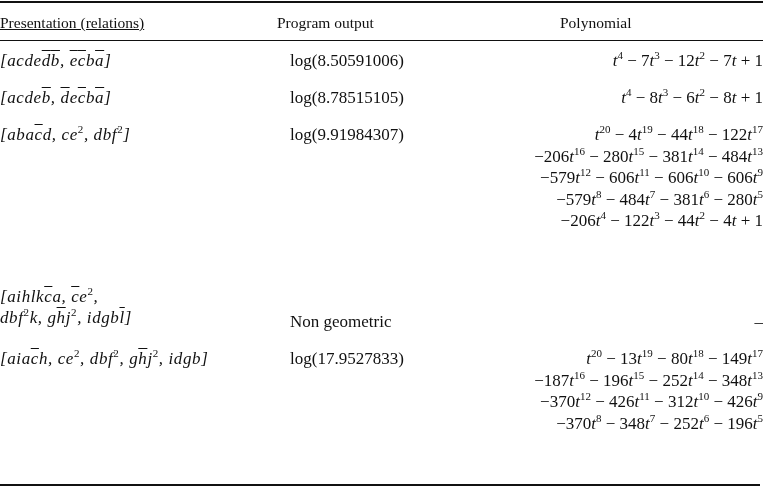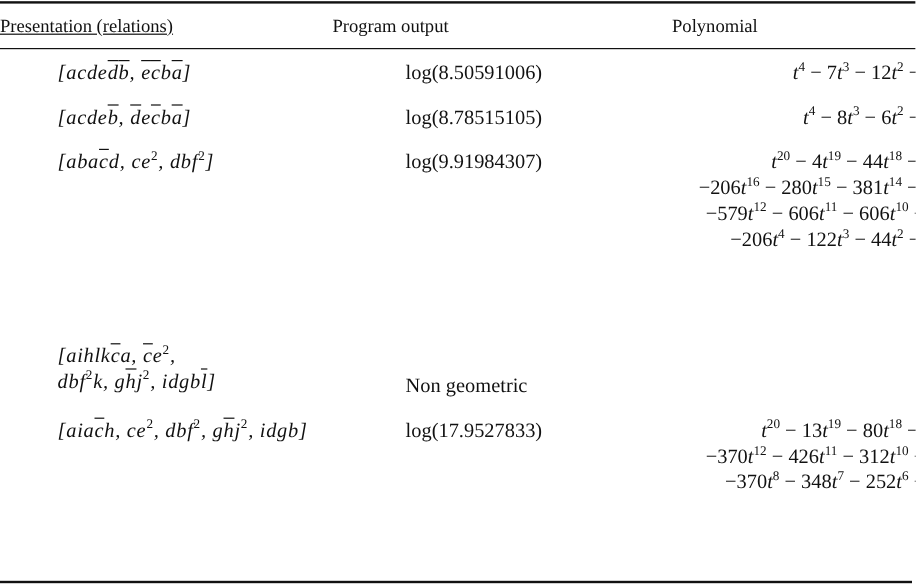--- a/index.html
+++ b/index.html
@@ -33,21 +33,20 @@
     }
     .hdr-pres { left: 0px; text-decoration: underline; }
     .hdr-prog { left: 277px; }
     .hdr-poly { left: 560px; text-align: center; }
 
     .cell {
       position: absolute;
       font-size: 17px;
       white-space: nowrap;
       line-height: 21px;
-      margin-left: 48px;
     }
     .pres { left: 0; font-style: italic; letter-spacing: 0.6px; }
     .prog { left: 290px; }
     .poly {
       left: 440px;
       width: 323px;
       text-align: center;
     }
     .poly .line { display: block; height: 21.5px; text-align: right; }
     .poly sup, .pres sup {
@@ -84,31 +83,33 @@
   <div class="cell poly" style="top:87px">
     <span class="line"><span class="tvar">t</span><sup>4</sup> − 8<span class="tvar">t</span><sup>3</sup> − 6<span class="tvar">t</span><sup>2</sup> − 8<span class="tvar">t</span> + 1</span>
   </div>
 
   <div class="cell pres" style="top:124px">[aba<span class="ol">c</span>d, ce<sup>2</sup>, dbf<sup>2</sup>]</div>
   <div class="cell prog" style="top:124px">log(9.91984307)</div>
   <div class="cell poly" style="top:124px">
     <span class="line"><span class="tvar">t</span><sup>20</sup> − 4<span class="tvar">t</span><sup>19</sup> − 44<span class="tvar">t</span><sup>18</sup> − 122<span class="tvar">t</span><sup>17</sup></span>
     <span class="line">−206<span class="tvar">t</span><sup>16</sup> − 280<span class="tvar">t</span><sup>15</sup> − 381<span class="tvar">t</span><sup>14</sup> − 484<span class="tvar">t</span><sup>13</sup></span>
     <span class="line">−579<span class="tvar">t</span><sup>12</sup> − 606<span class="tvar">t</span><sup>11</sup> − 606<span class="tvar">t</span><sup>10</sup> − 606<span class="tvar">t</span><sup>9</sup></span>
+    <span class="line">−579<span class="tvar">t</span><sup>8</sup> − 484<span class="tvar">t</span><sup>7</sup> − 381<span class="tvar">t</span><sup>6</sup> − 280<span class="tvar">t</span><sup>5</sup></span>
     <span class="line">−206<span class="tvar">t</span><sup>4</sup> − 122<span class="tvar">t</span><sup>3</sup> − 44<span class="tvar">t</span><sup>2</sup> − 4<span class="tvar">t</span> + 1</span>
   </div>
 
   <div class="cell pres" style="top:286px">[aihlk<span class="ol">c</span>a, <span class="ol">c</span>e<sup>2</sup>,<br>dbf<sup>2</sup>k, g<span class="ol">h</span>j<sup>2</sup>, idgb<span class="ol">l</span>]</div>
   <div class="cell prog" style="top:311px">Non geometric</div>
   <div class="cell poly" style="top:311px">
     <span class="line">–</span>
   </div>
 
   <div class="cell pres" style="top:348px">[aia<span class="ol">c</span>h, ce<sup>2</sup>, dbf<sup>2</sup>, g<span class="ol">h</span>j<sup>2</sup>, idgb]</div>
   <div class="cell prog" style="top:348px">log(17.9527833)</div>
   <div class="cell poly" style="top:348px">
     <span class="line"><span class="tvar">t</span><sup>20</sup> − 13<span class="tvar">t</span><sup>19</sup> − 80<span class="tvar">t</span><sup>18</sup> − 149<span class="tvar">t</span><sup>17</sup></span>
+    <span class="line">−187<span class="tvar">t</span><sup>16</sup> − 196<span class="tvar">t</span><sup>15</sup> − 252<span class="tvar">t</span><sup>14</sup> − 348<span class="tvar">t</span><sup>13</sup></span>
     <span class="line">−370<span class="tvar">t</span><sup>12</sup> − 426<span class="tvar">t</span><sup>11</sup> − 312<span class="tvar">t</span><sup>10</sup> − 426<span class="tvar">t</span><sup>9</sup></span>
     <span class="line">−370<span class="tvar">t</span><sup>8</sup> − 348<span class="tvar">t</span><sup>7</sup> − 252<span class="tvar">t</span><sup>6</sup> − 196<span class="tvar">t</span><sup>5</sup></span>
   </div>
 
   <div class="rule rule-bot"></div>
 </div>
 
 </body></html>

